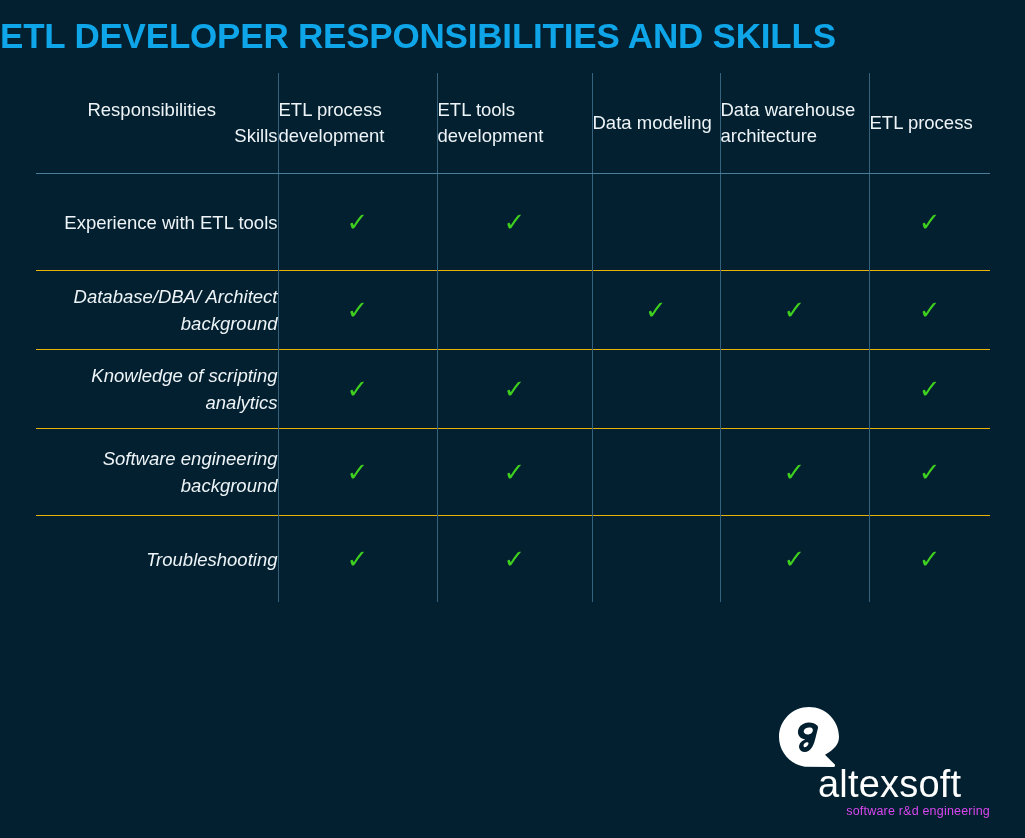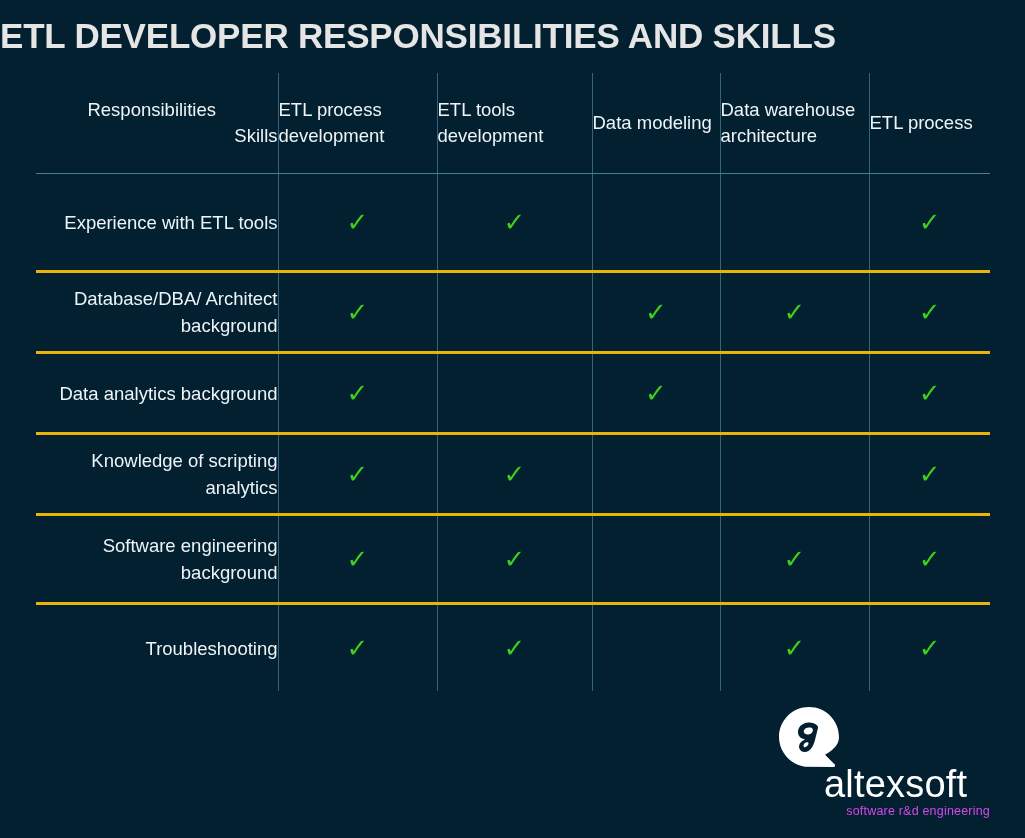--- a/index.html
+++ b/index.html
@@ -15,21 +15,21 @@
     position: relative;
   }
 
   
   #page-title {
     position: absolute;
     top: 14px;
     left: 0;
     width: 832px;
     text-align: left;
-    color: #e5e5e5;
+    color: #0ea5e9;
     font-size: 35px;
     font-weight: bold;
     letter-spacing: -0.2px;
     line-height: 44px;
     white-space: nowrap;
   }
 
   
   #matrix-table {
     position: absolute;
@@ -84,21 +84,22 @@
     font-size: 18.5px;
     line-height: 27px;
     padding: 0 10px 0 8px;
     text-align: right;
   }
   .cell {
     text-align: center;
   }
   .row-sep > td,
   .row-sep > th {
-    border-top: 3px solid #eab308;
+    border-top: 1px solid #eab308;
+    font-style: italic;
   }
   .check {
     color: #3ecf1f;
     font-size: 26px;
     line-height: 1;
     font-family: "DejaVu Sans", sans-serif;
     display: inline-block;
   }
   .check.empty { visibility: hidden; }
 
@@ -120,21 +121,21 @@
   }
   #logo-mark {
     position: absolute;
     left: 8px;
     top: 0;
     width: 62px;
     height: 62px;
   }
   #logo-wordmark {
     position: absolute;
-    left: 54px;
+    left: 48px;
     top: 58px;
     color: #ffffff;
     font-size: 38px;
     font-weight: normal;
     letter-spacing: 0.2px;
     line-height: 40px;
   }
   #logo-tagline {
     position: absolute;
     right: 0;
@@ -183,28 +184,20 @@
       <td class="cell col-sep"><span class="check">✓</span></td>
     </tr>
     <tr class="r1 row-sep">
       <td class="rowlabel">Database/DBA/ Architect background</td>
       <td class="cell col-sep"><span class="check">✓</span></td>
       <td class="cell col-sep"><span class="check empty">✓</span></td>
       <td class="cell col-sep"><span class="check">✓</span></td>
       <td class="cell col-sep"><span class="check">✓</span></td>
       <td class="cell col-sep"><span class="check">✓</span></td>
     </tr>
-    <tr class="r2 row-sep">
-      <td class="rowlabel">Data analytics background</td>
-      <td class="cell col-sep"><span class="check">✓</span></td>
-      <td class="cell col-sep"><span class="check empty">✓</span></td>
-      <td class="cell col-sep"><span class="check">✓</span></td>
-      <td class="cell col-sep"><span class="check empty">✓</span></td>
-      <td class="cell col-sep"><span class="check">✓</span></td>
-    </tr>
     <tr class="r3 row-sep">
       <td class="rowlabel">Knowledge of scripting analytics</td>
       <td class="cell col-sep"><span class="check">✓</span></td>
       <td class="cell col-sep"><span class="check">✓</span></td>
       <td class="cell col-sep"><span class="check empty">✓</span></td>
       <td class="cell col-sep"><span class="check empty">✓</span></td>
       <td class="cell col-sep"><span class="check">✓</span></td>
     </tr>
     <tr class="r4 row-sep">
       <td class="rowlabel">Software engineering background</td>

